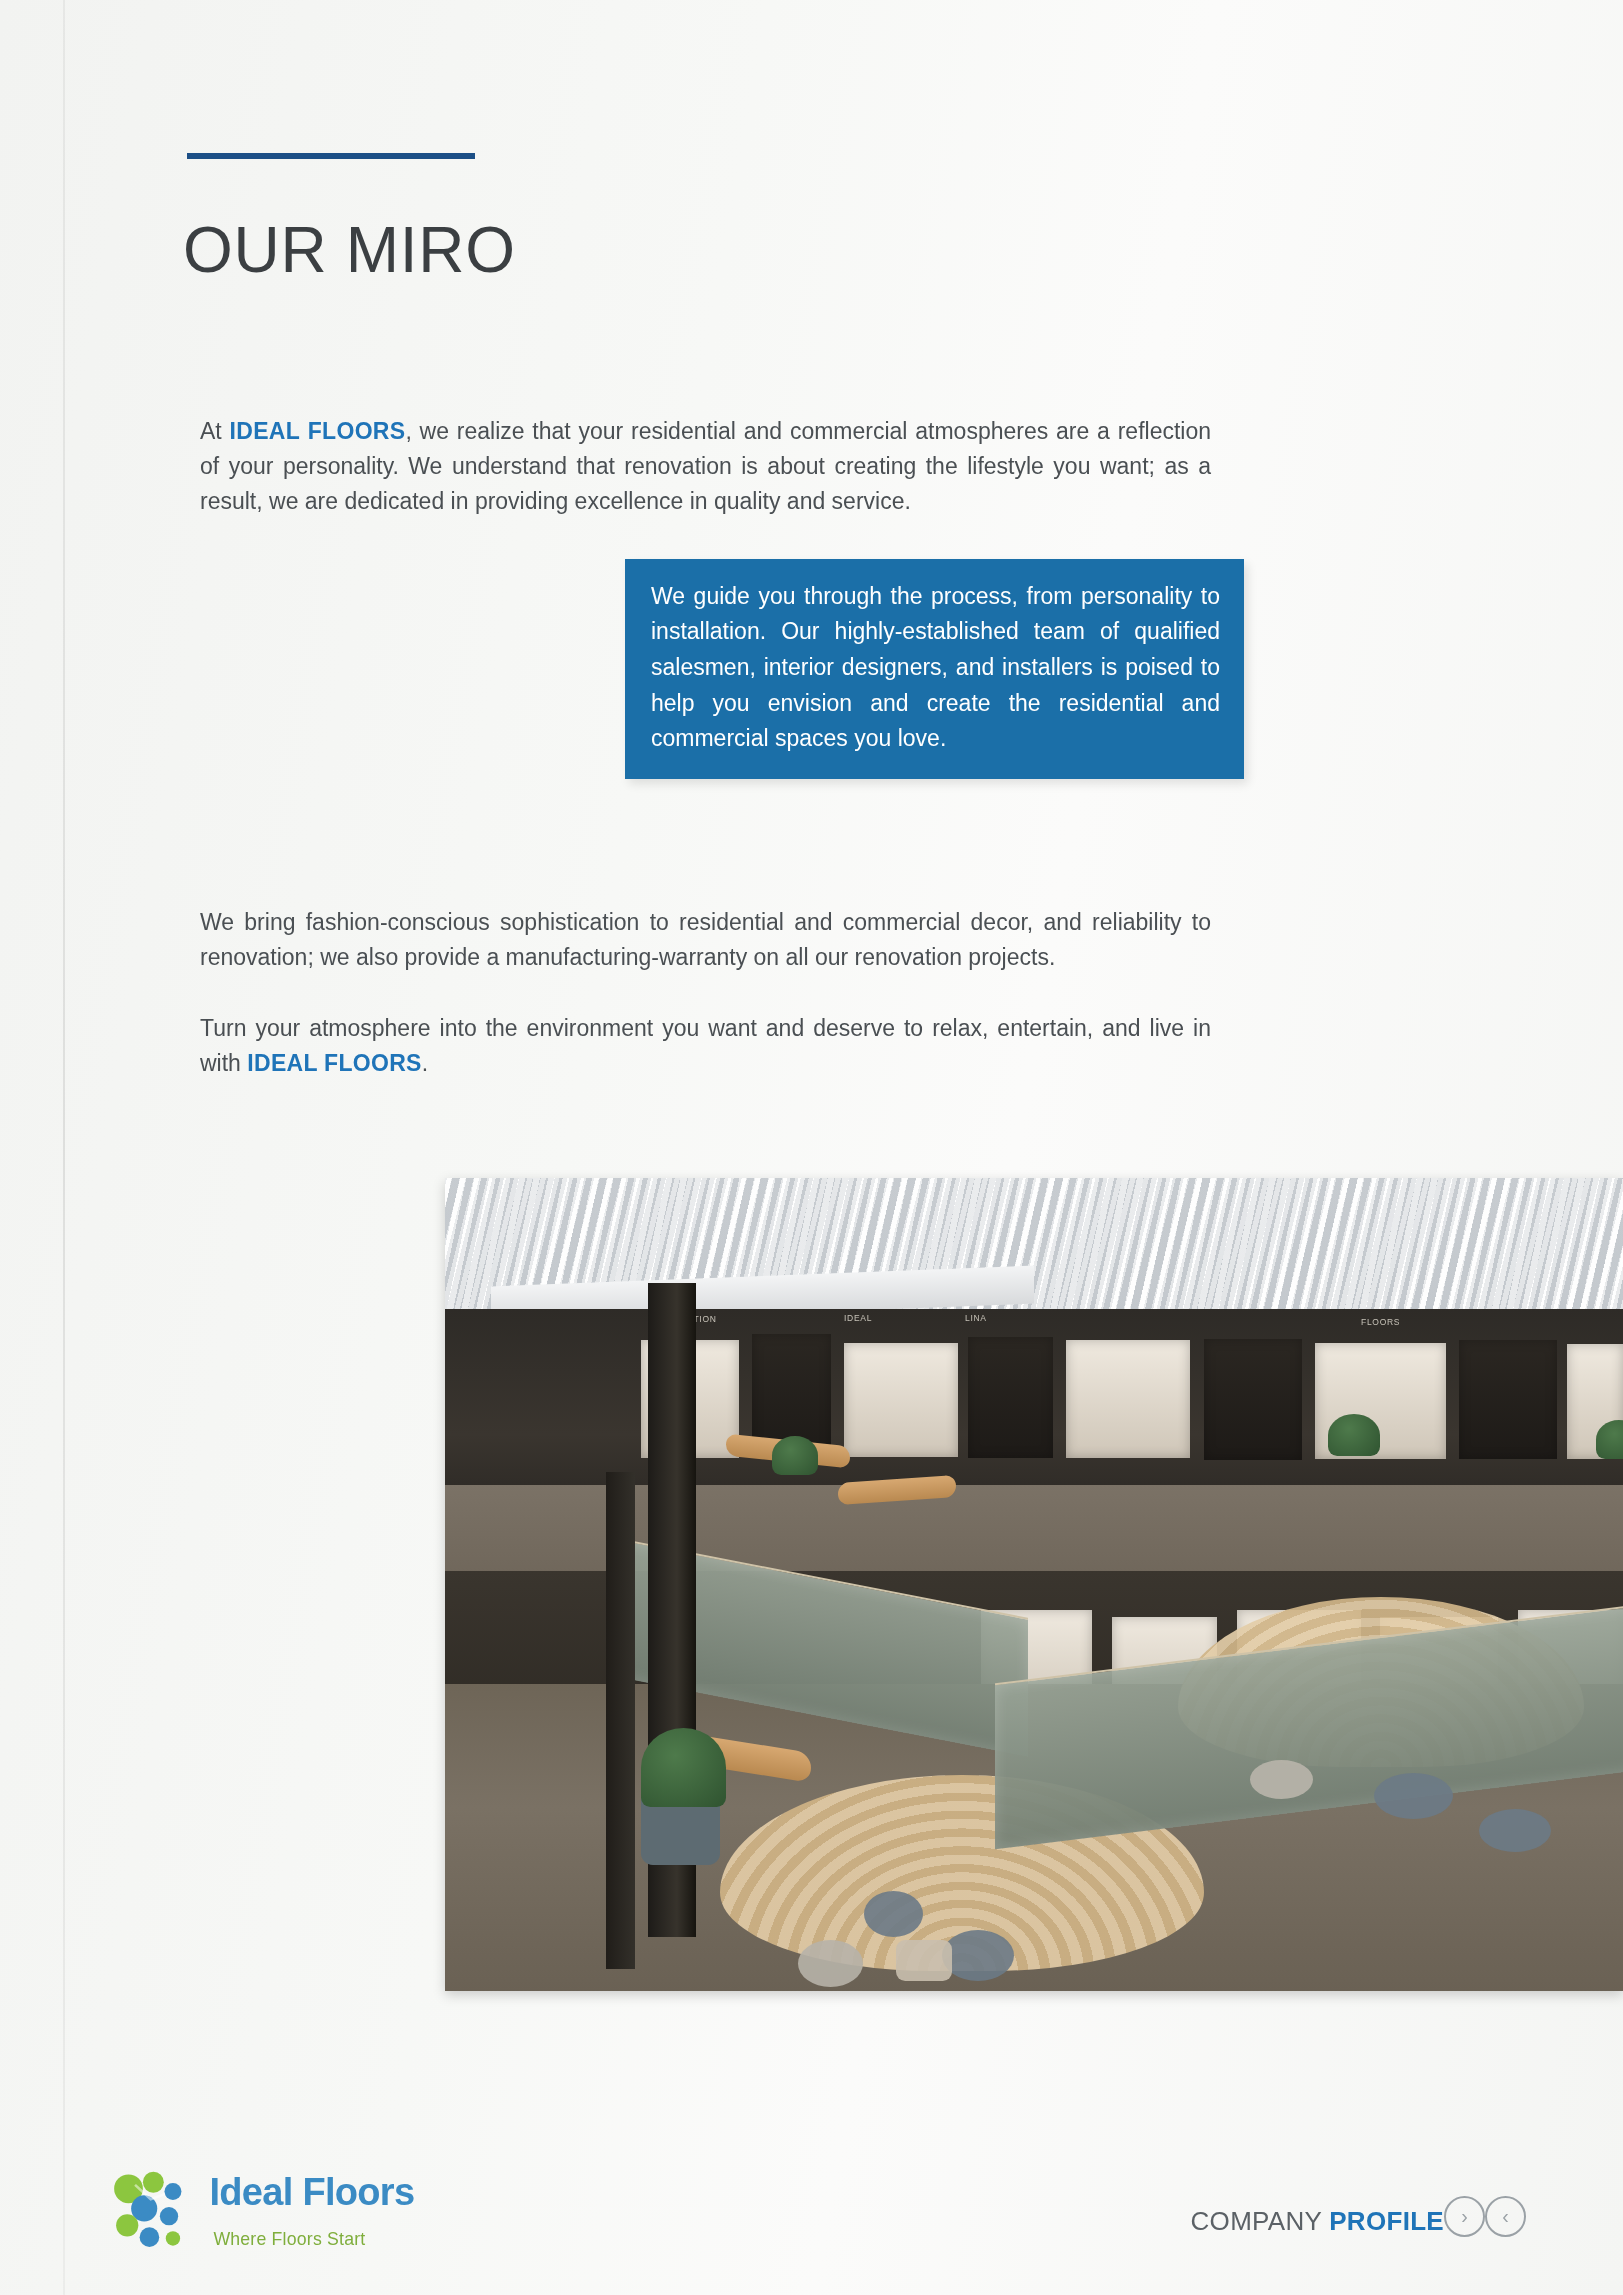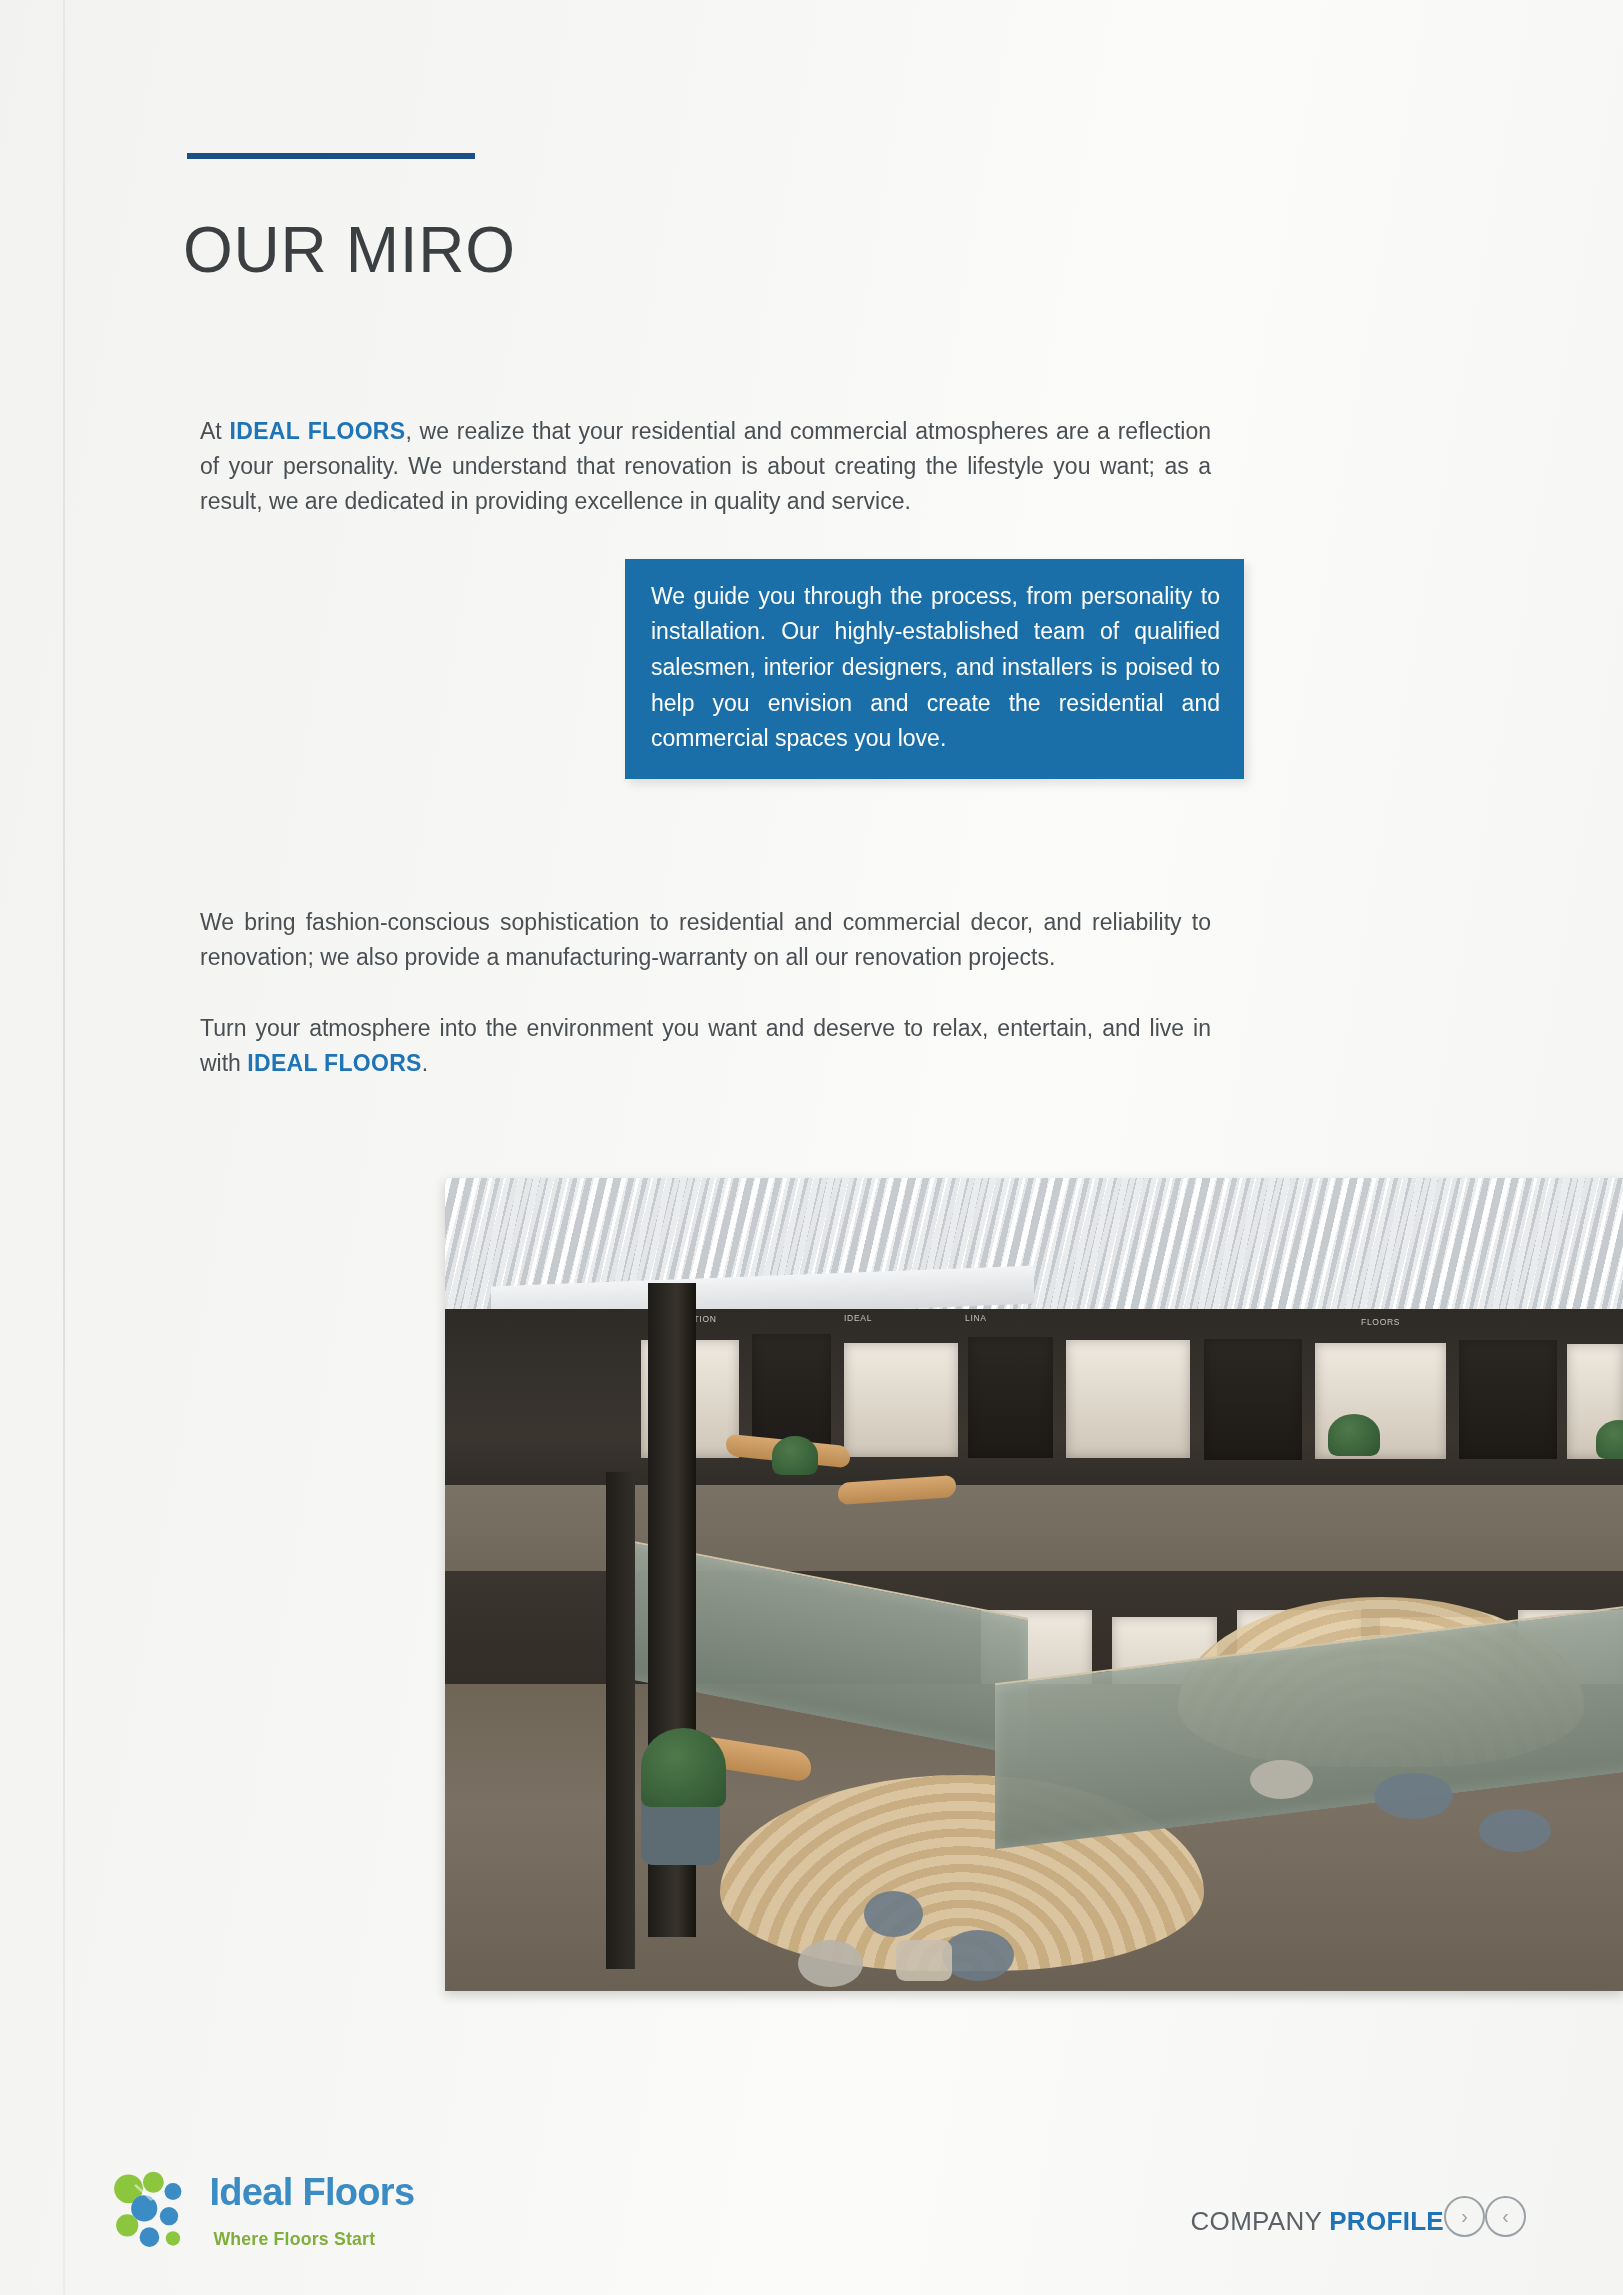--- a/index.html
+++ b/index.html
@@ -232,21 +232,21 @@
     line-height: 1;
   }
   .logo-name {
     font-size: 38px;
     font-weight: 700;
     color: #3b8bc4;
     letter-spacing: -0.7px;
   }
   .logo-tag {
     font-size: 17.7px;
-    font-weight: 700;
+    font-weight: 400;
     color: #7fae3c;
     letter-spacing: 0.2px;
     margin-top: 20px;
     padding-left: 3.9px;
   }
   .footer-right {
     position: absolute;
     right: 98px;
     bottom: 58px;
     display: flex;

